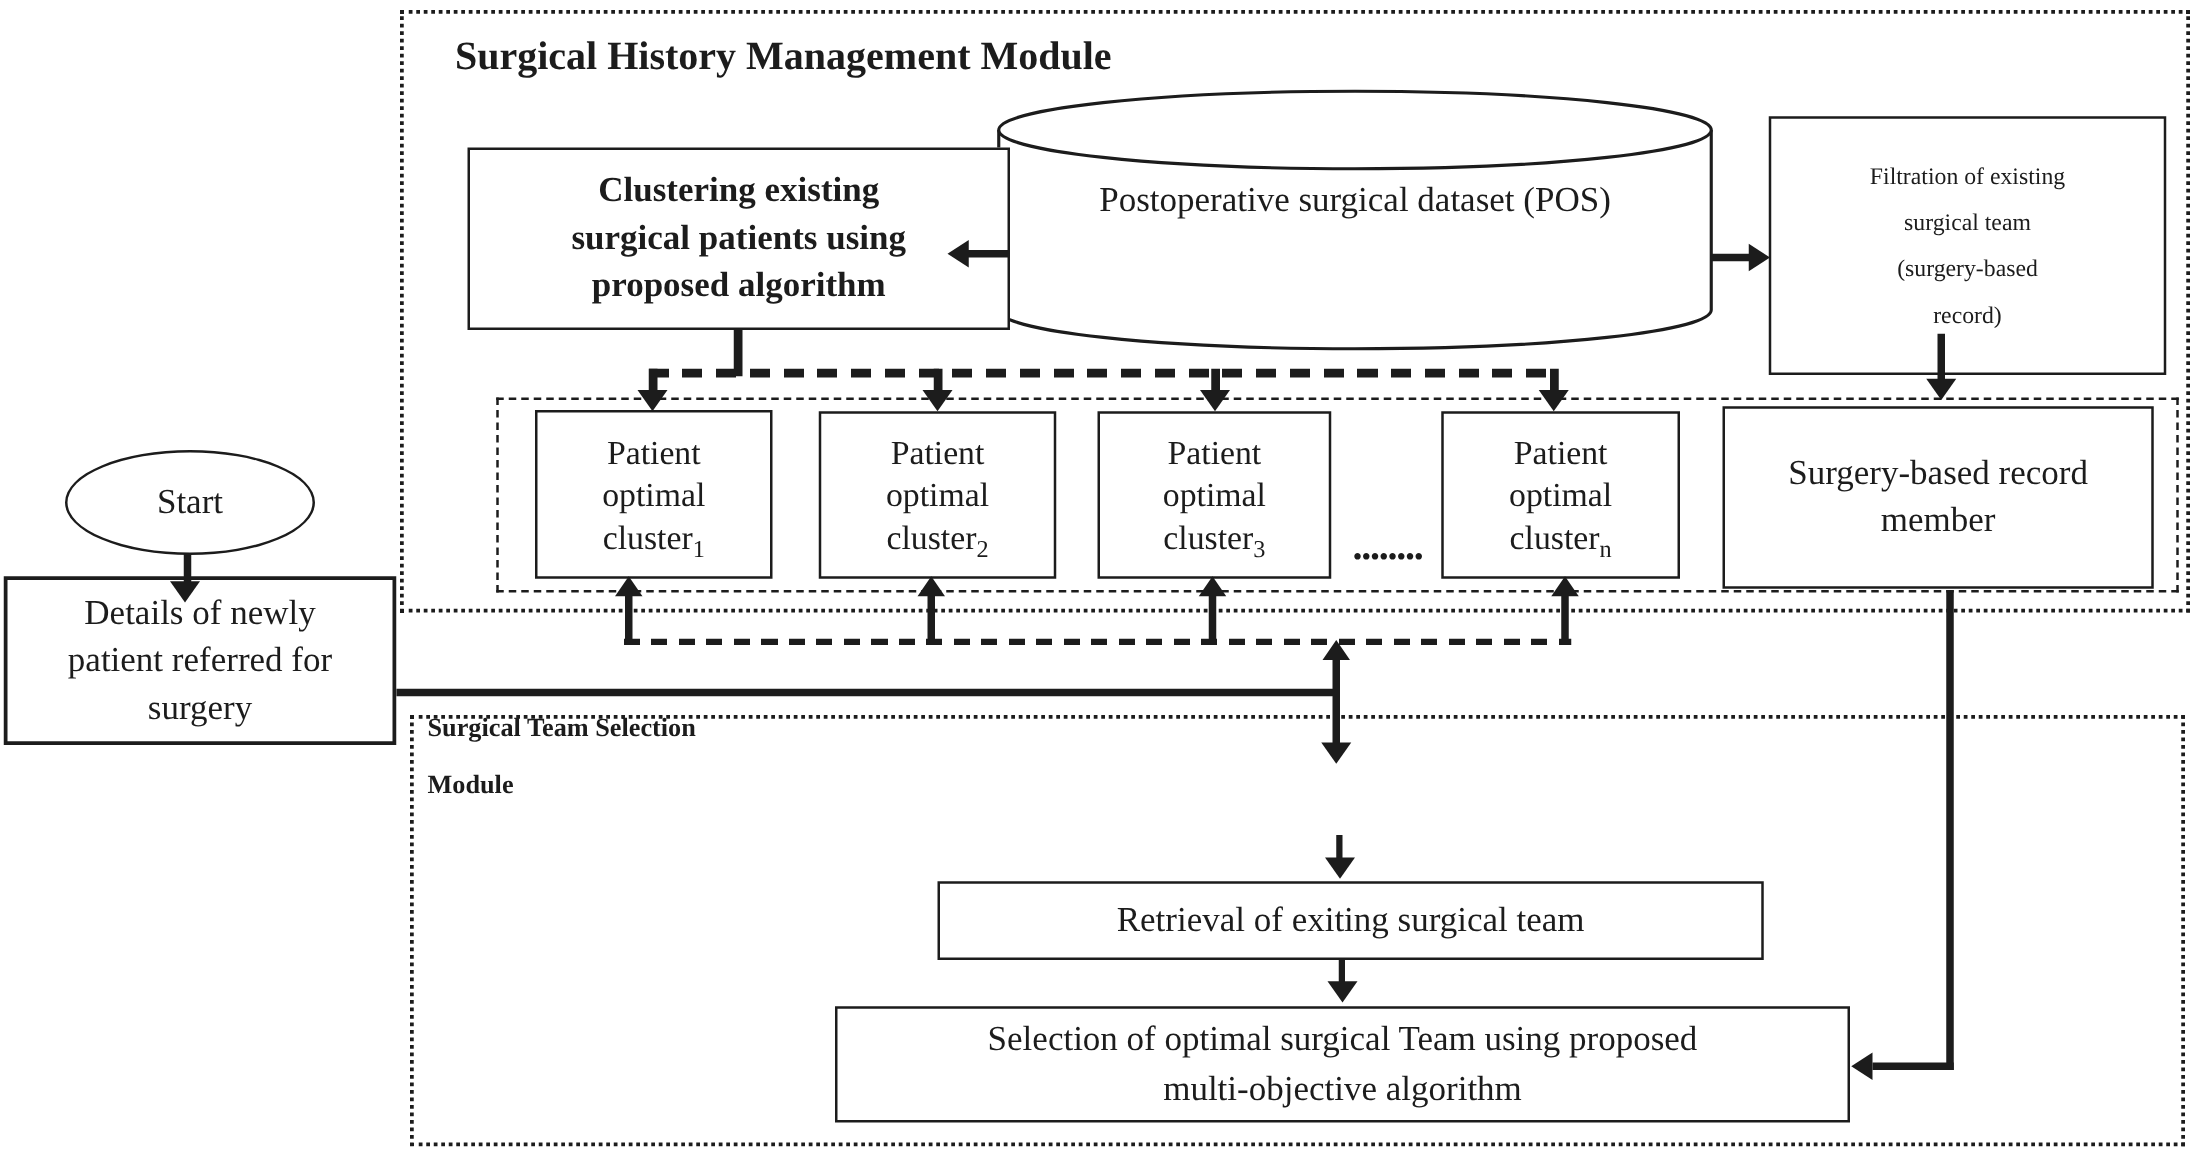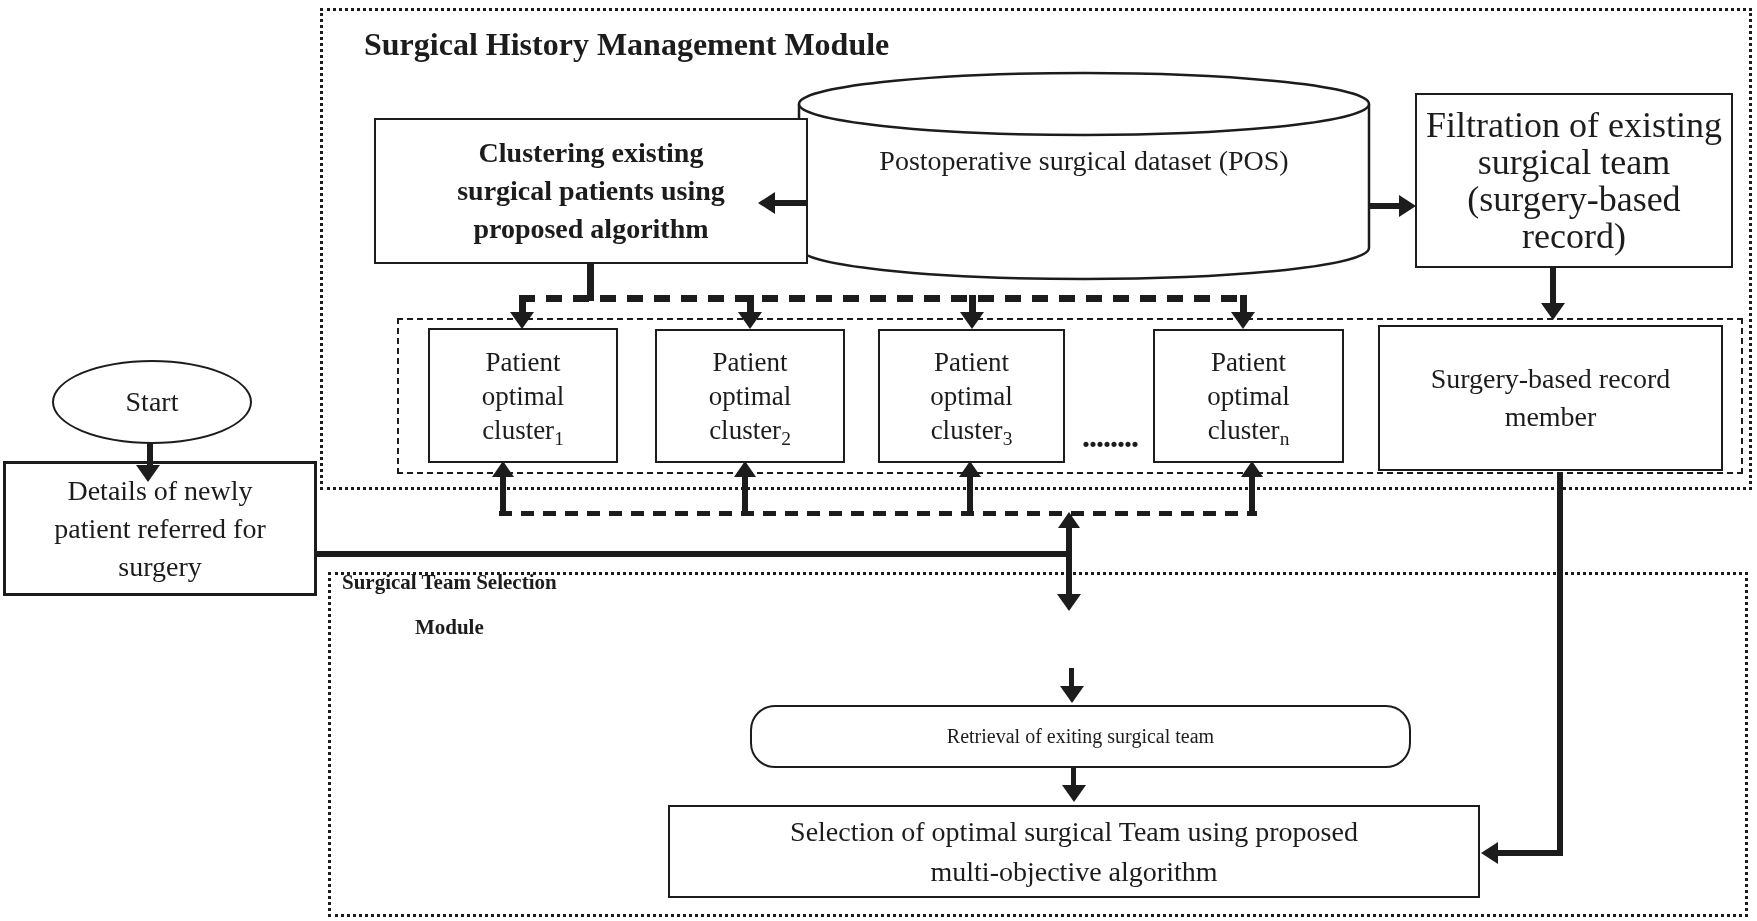--- a/index.html
+++ b/index.html
@@ -5,21 +5,21 @@
   html,body{margin:0;padding:0;background:#ffffff;}
   *{box-sizing:border-box;}
   #canvas{position:relative;width:1757px;height:921px;background:#ffffff;overflow:hidden;
           font-family:"Liberation Serif",serif;color:#1c1c1c;}
   .dottedbox{position:absolute;border:3px dotted #1c1c1c;background:transparent;}
   .dashedbox{position:absolute;border:2px dashed #1c1c1c;background:transparent;}
   .box{position:absolute;border:2px solid #1c1c1c;background:#ffffff;
        display:flex;flex-direction:column;justify-content:center;align-items:center;
        text-align:center;}
   .box .line{white-space:nowrap;}
-  .modtitle{position:absolute;font-weight:bold;white-space:nowrap;text-align:center;}
+  .modtitle{position:absolute;font-weight:bold;white-space:nowrap;}
   .shaft{position:absolute;background:#1c1c1c;}
   .hdash{position:absolute;background:repeating-linear-gradient(90deg,#1c1c1c 0 16px,transparent 16px 27px);}
   .hdash2{position:absolute;background:repeating-linear-gradient(90deg,#1c1c1c 0 13px,transparent 13px 22px);}
   .head{position:absolute;width:0;height:0;}
   .head-left{border-top:11px solid transparent;border-bottom:11px solid transparent;border-right:17px solid #1c1c1c;}
   .head-right{border-top:11px solid transparent;border-bottom:11px solid transparent;border-left:17px solid #1c1c1c;}
   .head-down{border-left:12px solid transparent;border-right:12px solid transparent;border-top:17px solid #1c1c1c;}
   .head-up{border-left:11px solid transparent;border-right:11px solid transparent;border-bottom:16px solid #1c1c1c;}
   .cyl-text{position:absolute;text-align:center;}
   sub{font-size:0.72em;line-height:0;}
@@ -53,21 +53,21 @@
   <div class="cyl-text" style="left:796px;top:143px;width:576px;font-size:28px;line-height:35px;">
     <div class="line">Postoperative surgical dataset (POS)</div>
   </div>
 
   <div class="box" style="left:374px;top:118px;width:434px;height:146px;font-size:28px;line-height:38px;font-weight:bold;">
     <div class="line">Clustering existing</div>
     <div class="line">surgical patients using</div>
     <div class="line">proposed algorithm</div>
   </div>
 
-  <div class="box" style="left:1415px;top:93px;width:318px;height:175px;font-size:36px;line-height:37px;">
+  <div class="box" style="left:1415px;top:93px;width:318px;height:207px;font-size:19px;line-height:37px;">
     <div class="line">Filtration of existing</div>
     <div class="line">surgical team</div>
     <div class="line">(surgery-based</div>
     <div class="line">record)</div>
   </div>
 
   <div class="dashedbox" style="left:397px;top:318px;width:1346px;height:156px;"></div>
 
   <div class="box" style="left:428px;top:328px;width:190px;height:135px;font-size:27px;line-height:34px;">
     <div class="line">Patient</div>
@@ -98,21 +98,21 @@
 
   <div class="box" style="left:52px;top:360px;width:200px;height:84px;border-radius:50%;font-size:28px;">
     <div class="line">Start</div>
   </div>
   <div class="box" style="left:3px;top:461px;width:314px;height:135px;border-width:3px;font-size:28px;line-height:38px;">
     <div class="line">Details of newly</div>
     <div class="line">patient referred for</div>
     <div class="line">surgery</div>
   </div>
 
-  <div class="box" style="left:750px;top:705px;width:661px;height:63px;font-size:20px;border-radius:25px;">
+  <div class="box" style="left:750px;top:705px;width:661px;height:63px;font-size:28px;">
     <div class="line">Retrieval of exiting surgical team</div>
   </div>
   <div class="box" style="left:668px;top:805px;width:812px;height:93px;font-size:28px;line-height:40px;">
     <div class="line">Selection of optimal surgical Team using proposed</div>
     <div class="line">multi-objective algorithm</div>
   </div>
 
   <div class="shaft" style="left:774px;top:200px;width:34px;height:6px;"></div>
   <div class="head head-left" style="left:758px;top:192px;"></div>
 

